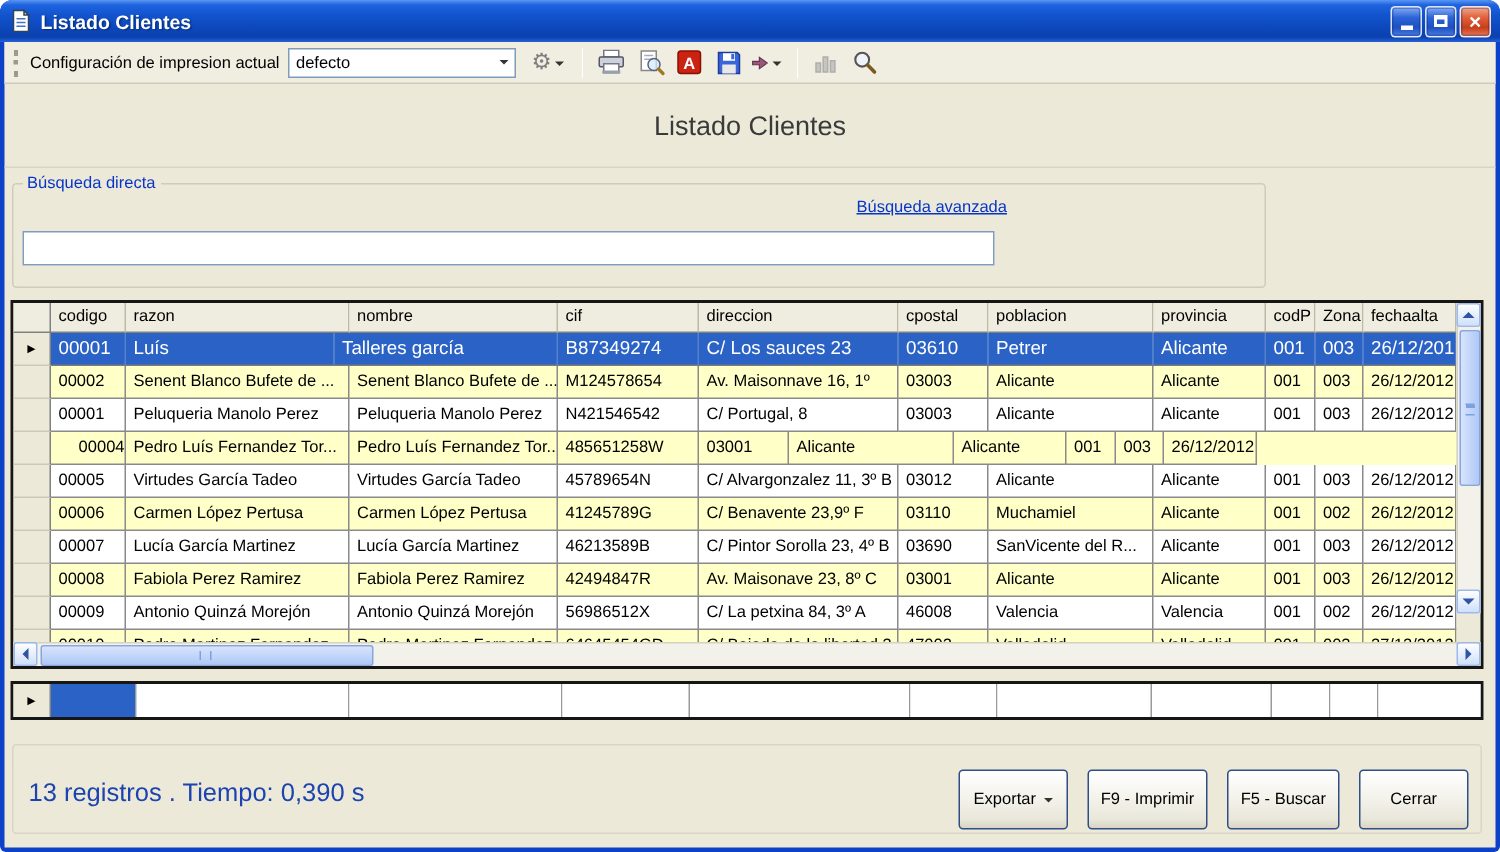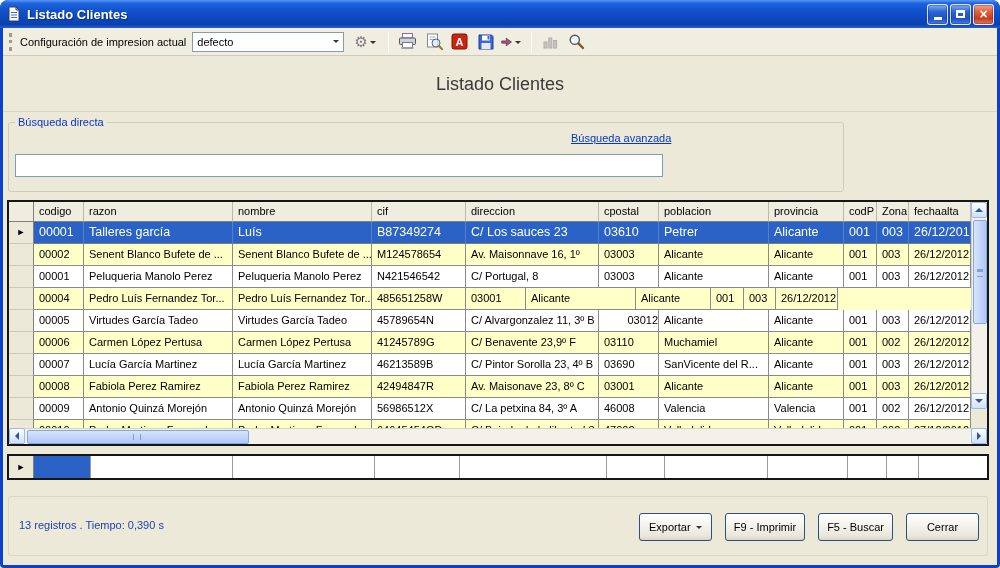--- a/index.html
+++ b/index.html
@@ -101,23 +101,23 @@
     border:2px solid #161616;background:#fff;display:flex;}
   .fselcell{width:25px;background:#ECE9D8;border-right:1px solid #808080;
     display:flex;align-items:center;justify-content:center;}
   .fcell{height:22px;background:#fff;border-right:1px solid #9A9A9A;}
   .fcell.fsel{background:#2A62C5;}
   .fcell.last{flex:1;border-right:none;}
 
   
   .bottom-panel{position:absolute;top:468px;left:5px;width:980px;height:60px;
     border:1px solid #D9D6C7;border-radius:3px;}
-  .status{position:absolute;left:10px;top:22px;font-size:11px;color:#1C43B0;}
+  .status{position:absolute;left:10px;top:22px;font-size:17px;color:#1C43B0;}
   .footer-buttons{position:absolute;right:8px;top:16px;display:flex;}
-  .xp-btn{height:28px;min-width:73px;margin-left:13px;border:1px solid #2F4E86;border-radius:3px;
+  .xp-btn{height:40px;min-width:73px;margin-left:13px;border:1px solid #2F4E86;border-radius:3px;
     background:linear-gradient(180deg,#FFFFFF,#F4F3EC 45%,#E9E7DA 85%,#D8D5C4);
     font-family:"Liberation Sans",sans-serif;font-size:11px;color:#000;
     display:inline-flex;align-items:center;justify-content:center;gap:5px;padding:0 8px;}
   .caret{width:0;height:0;border:3.5px solid transparent;border-top-color:#333;margin-top:3px;}
 </style>
 </head>
 <body>
 
 <div class="window">
 
@@ -232,22 +232,22 @@
           <div class="hcell" style="width: 33px;">codP</div>
           <div class="hcell" style="width: 32px;">Zona</div>
           <div class="hcell" style="width: 62px;">fechaalta</div>
         </div>
       <div class="grid-body">
           <div class="grow sel">
             <div class="selcell">
               <span class="rowarrow">►</span>
             </div>
             <div class="gcell" style="width: 50px;">00001</div>
+            <div class="gcell" style="width: 139px;">Luís</div>
             <div class="gcell" style="width: 149px;">Talleres garcía</div>
-            <div class="gcell" style="width: 139px;">Luís</div>
             <div class="gcell" style="width: 94px;">B87349274</div>
             <div class="gcell" style="width: 133px;">C/ Los sauces 23</div>
             <div class="gcell" style="width: 60px;">03610</div>
             <div class="gcell" style="width: 110px;">Petrer</div>
             <div class="gcell" style="width: 75px;">Alicante</div>
             <div class="gcell" style="width: 33px;">001</div>
             <div class="gcell" style="width: 32px;">003</div>
             <div class="gcell" style="width: 62px;">26/12/2012</div>
           </div>
           <div class="grow alt">
@@ -273,39 +273,39 @@
             <div class="gcell" style="width: 133px;">C/ Portugal, 8</div>
             <div class="gcell" style="width: 60px;">03003</div>
             <div class="gcell" style="width: 110px;">Alicante</div>
             <div class="gcell" style="width: 75px;">Alicante</div>
             <div class="gcell" style="width: 33px;">001</div>
             <div class="gcell" style="width: 32px;">003</div>
             <div class="gcell" style="width: 62px;">26/12/2012</div>
           </div>
           <div class="grow alt">
             <div class="selcell"></div>
-            <div class="gcell" style="width: 50px;">00004</div>
+            <div class="gcell" style="width: 50px; text-align: right;">00004</div>
             <div class="gcell" style="width: 149px;">Pedro Luís Fernandez Tor...</div>
             <div class="gcell" style="width: 139px;">Pedro Luís Fernandez Tor...</div>
             <div class="gcell" style="width: 94px;">485651258W</div>
             <div class="gcell" style="width: 60px;">03001</div>
             <div class="gcell" style="width: 110px;">Alicante</div>
             <div class="gcell" style="width: 75px;">Alicante</div>
             <div class="gcell" style="width: 33px;">001</div>
             <div class="gcell" style="width: 32px;">003</div>
             <div class="gcell" style="width: 62px;">26/12/2012</div>
           </div>
           <div class="grow">
             <div class="selcell"></div>
             <div class="gcell" style="width: 50px;">00005</div>
             <div class="gcell" style="width: 149px;">Virtudes García Tadeo</div>
             <div class="gcell" style="width: 139px;">Virtudes García Tadeo</div>
             <div class="gcell" style="width: 94px;">45789654N</div>
             <div class="gcell" style="width: 133px;">C/ Alvargonzalez 11, 3º B</div>
-            <div class="gcell" style="width: 60px; text-align: right;">03012</div>
+            <div class="gcell" style="width: 60px;">03012</div>
             <div class="gcell" style="width: 110px;">Alicante</div>
             <div class="gcell" style="width: 75px;">Alicante</div>
             <div class="gcell" style="width: 33px;">001</div>
             <div class="gcell" style="width: 32px;">003</div>
             <div class="gcell" style="width: 62px;">26/12/2012</div>
           </div>
           <div class="grow alt">
             <div class="selcell"></div>
             <div class="gcell" style="width: 50px;">00006</div>
             <div class="gcell" style="width: 149px;">Carmen López Pertusa</div>

